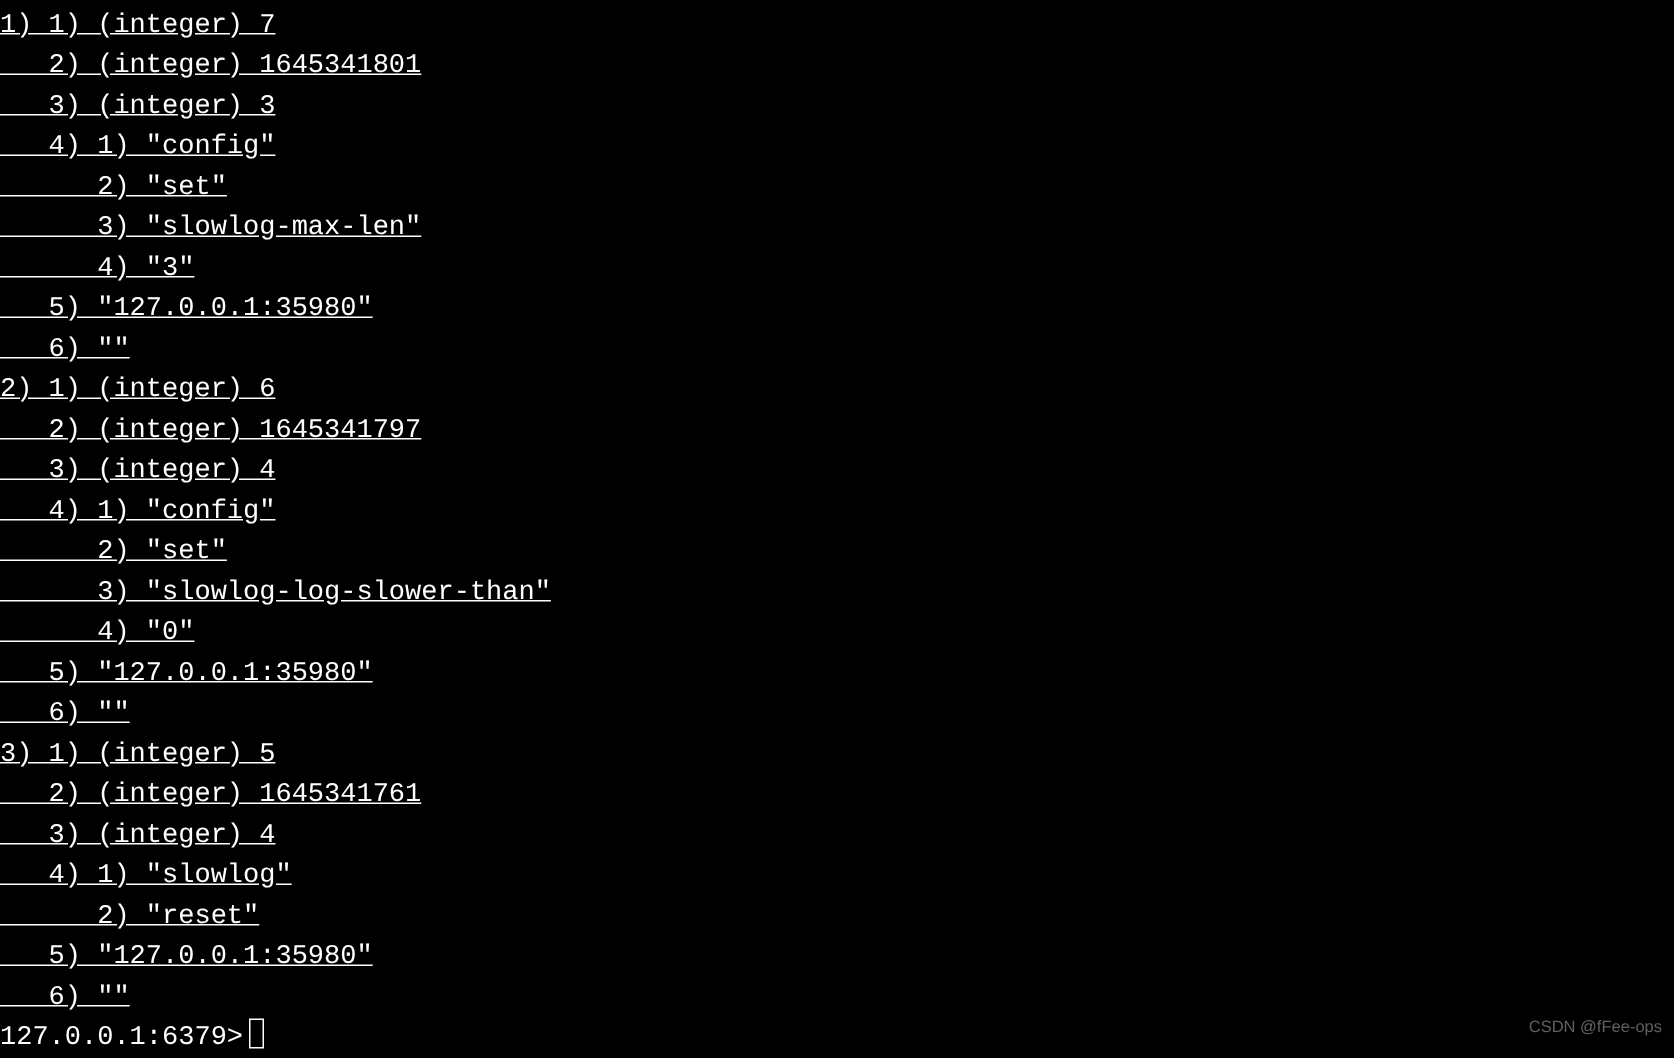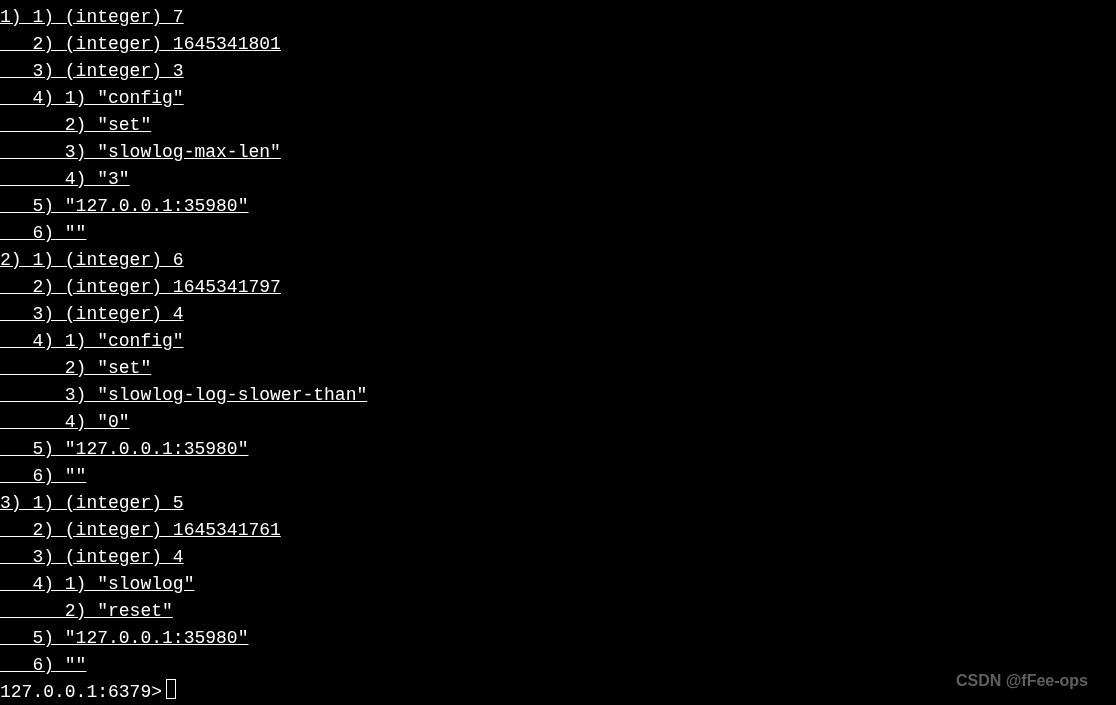--- a/index.html
+++ b/index.html
@@ -32,26 +32,25 @@
     .cursor {
       display: inline-block;
       width: 10px;
       height: 20px;
       border: 1px solid #ffffff;
       margin-left: 4px;
     }
     .watermark {
       position: absolute;
       bottom: 12px;
-      right: 28px;
+      right: 8px;
       color: #888888;
-      font-size: 16px;
+      font-size: 11px;
       font-family: Arial, sans-serif;
       opacity: 0.7;
-      font-weight: bold;
     }
   </style>
 </head>
 <body>
 
 <div class="terminal" id="terminal-output"><div class="line">1) 1) (integer) 7</div><div class="line">   2) (integer) 1645341801</div><div class="line">   3) (integer) 3</div><div class="line">   4) 1) "config"</div><div class="line">      2) "set"</div><div class="line">      3) "slowlog-max-len"</div><div class="line">      4) "3"</div><div class="line">   5) "127.0.0.1:35980"</div><div class="line">   6) ""</div><div class="line">2) 1) (integer) 6</div><div class="line">   2) (integer) 1645341797</div><div class="line">   3) (integer) 4</div><div class="line">   4) 1) "config"</div><div class="line">      2) "set"</div><div class="line">      3) "slowlog-log-slower-than"</div><div class="line">      4) "0"</div><div class="line">   5) "127.0.0.1:35980"</div><div class="line">   6) ""</div><div class="line">3) 1) (integer) 5</div><div class="line">   2) (integer) 1645341761</div><div class="line">   3) (integer) 4</div><div class="line">   4) 1) "slowlog"</div><div class="line">      2) "reset"</div><div class="line">   5) "127.0.0.1:35980"</div><div class="line">   6) ""</div></div>
 
 <div class="prompt-line">
   <span>127.0.0.1:6379&gt; </span>
   <span class="cursor"></span>

